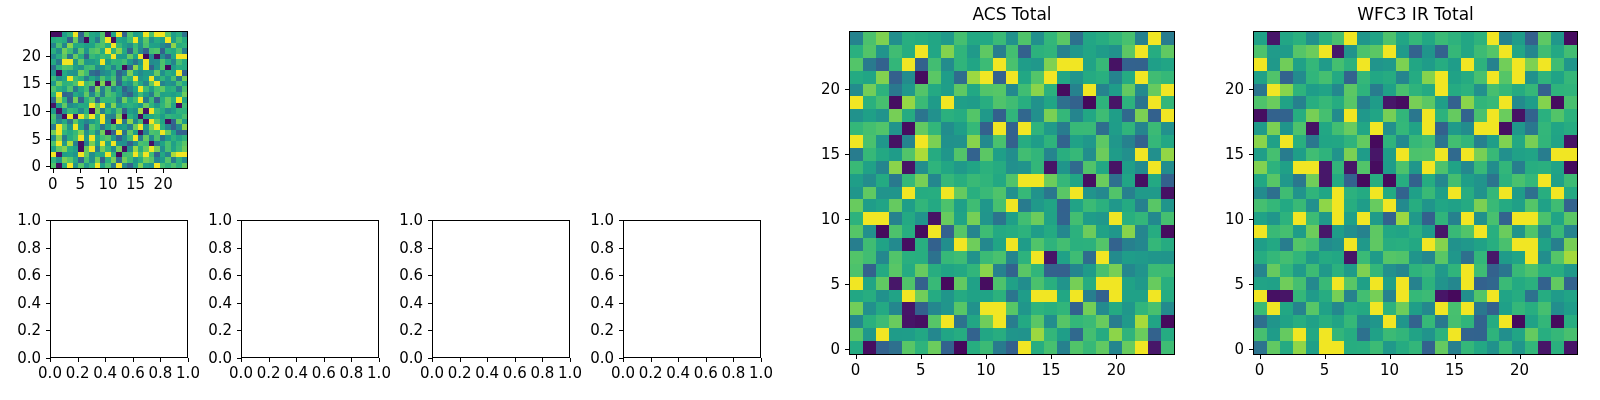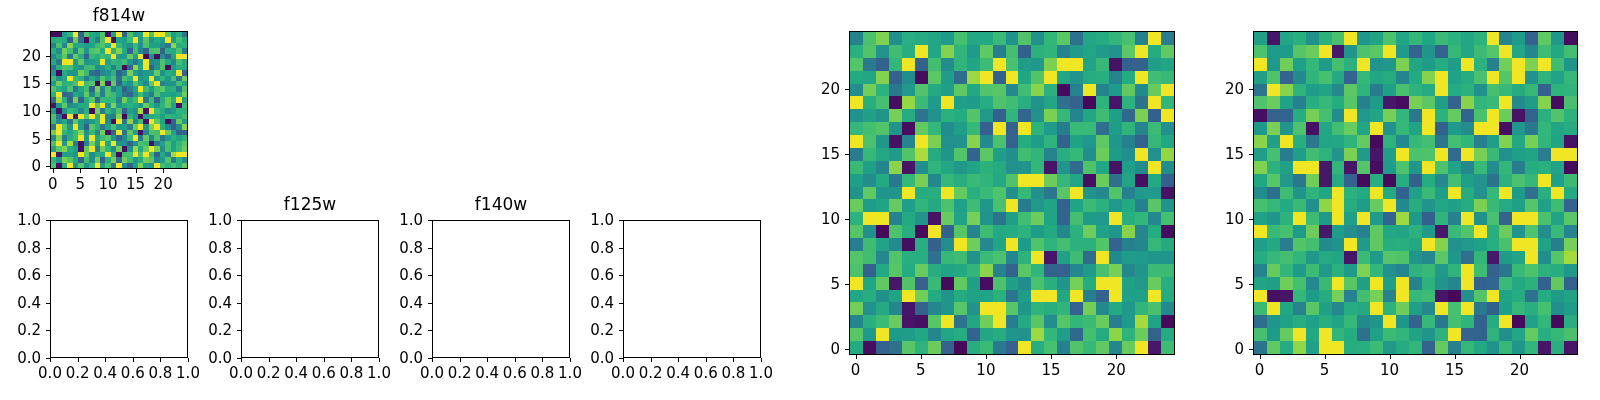--- a/index.html
+++ b/index.html
@@ -35,21 +35,20 @@
   }
   .ticklabel-x{transform:translateX(-50%);text-align:center;}
   .ticklabel-y{transform:translateY(-50%);text-align:right;}
 </style>
 </head>
 <body>
 
 <div class="figure">
 
   <div class="panel" style="left:50px;top:31px;width:138px;height:138px;">
-    <div class="panel-title" style="top:-26px;font-size:17px;">f814w</div>
     <div class="axes">
       <div class="heatmap" id="hm-f814w" style="grid-template-columns: repeat(25, 1fr); grid-template-rows: repeat(25, 1fr);">
           <div class="cell" style="background: rgb(70, 14, 97);"></div>
           <div class="cell" style="background: rgb(70, 13, 96);"></div>
           <div class="cell" style="background: rgb(31, 158, 136);"></div>
           <div class="cell" style="background: rgb(47, 179, 124);"></div>
           <div class="cell" style="background: rgb(241, 230, 35);"></div>
           <div class="cell" style="background: rgb(50, 99, 142);"></div>
           <div class="cell" style="background: rgb(82, 196, 105);"></div>
           <div class="cell" style="background: rgb(35, 168, 131);"></div>
@@ -720,21 +719,20 @@
         <div class="tick-y" style="top: 55.2px; left: -4px; width: 4px;"></div>
         <div class="ticklabel ticklabel-y" style="top: 55.2px; left: -9px; transform: translate(-100%, -50%); font-size: 15px;">0.6</div>
         <div class="tick-y" style="top: 27.6px; left: -4px; width: 4px;"></div>
         <div class="ticklabel ticklabel-y" style="top: 27.6px; left: -9px; transform: translate(-100%, -50%); font-size: 15px;">0.8</div>
         <div class="tick-y" style="top: 0px; left: -4px; width: 4px;"></div>
         <div class="ticklabel ticklabel-y" style="top: 0px; left: -9px; transform: translate(-100%, -50%); font-size: 15px;">1.0</div>
       </div>
   </div>
 
   <div class="panel" style="left:241px;top:220px;width:138px;height:138px;">
-    <div class="panel-title" style="top:-26px;font-size:17px;">f125w</div>
     <div class="axes"></div>
     <div id="ticks-f125w">
         <div class="tick-x" style="left: 0px; top: 138px; height: 4px;"></div>
         <div class="ticklabel ticklabel-x" style="left: 0px; top: 144px; font-size: 15px;">0.0</div>
         <div class="tick-x" style="left: 27.6px; top: 138px; height: 4px;"></div>
         <div class="ticklabel ticklabel-x" style="left: 27.6px; top: 144px; font-size: 15px;">0.2</div>
         <div class="tick-x" style="left: 55.2px; top: 138px; height: 4px;"></div>
         <div class="ticklabel ticklabel-x" style="left: 55.2px; top: 144px; font-size: 15px;">0.4</div>
         <div class="tick-x" style="left: 82.8px; top: 138px; height: 4px;"></div>
         <div class="ticklabel ticklabel-x" style="left: 82.8px; top: 144px; font-size: 15px;">0.6</div>
@@ -751,21 +749,20 @@
         <div class="tick-y" style="top: 55.2px; left: -4px; width: 4px;"></div>
         <div class="ticklabel ticklabel-y" style="top: 55.2px; left: -9px; transform: translate(-100%, -50%); font-size: 15px;">0.6</div>
         <div class="tick-y" style="top: 27.6px; left: -4px; width: 4px;"></div>
         <div class="ticklabel ticklabel-y" style="top: 27.6px; left: -9px; transform: translate(-100%, -50%); font-size: 15px;">0.8</div>
         <div class="tick-y" style="top: 0px; left: -4px; width: 4px;"></div>
         <div class="ticklabel ticklabel-y" style="top: 0px; left: -9px; transform: translate(-100%, -50%); font-size: 15px;">1.0</div>
       </div>
   </div>
 
   <div class="panel" style="left:432px;top:220px;width:138px;height:138px;">
-    <div class="panel-title" style="top:-26px;font-size:17px;">f140w</div>
     <div class="axes"></div>
     <div id="ticks-f140w">
         <div class="tick-x" style="left: 0px; top: 138px; height: 4px;"></div>
         <div class="ticklabel ticklabel-x" style="left: 0px; top: 144px; font-size: 15px;">0.0</div>
         <div class="tick-x" style="left: 27.6px; top: 138px; height: 4px;"></div>
         <div class="ticklabel ticklabel-x" style="left: 27.6px; top: 144px; font-size: 15px;">0.2</div>
         <div class="tick-x" style="left: 55.2px; top: 138px; height: 4px;"></div>
         <div class="ticklabel ticklabel-x" style="left: 55.2px; top: 144px; font-size: 15px;">0.4</div>
         <div class="tick-x" style="left: 82.8px; top: 138px; height: 4px;"></div>
         <div class="ticklabel ticklabel-x" style="left: 82.8px; top: 144px; font-size: 15px;">0.6</div>
@@ -812,20 +809,21 @@
         <div class="tick-y" style="top: 55.2px; left: -4px; width: 4px;"></div>
         <div class="ticklabel ticklabel-y" style="top: 55.2px; left: -9px; transform: translate(-100%, -50%); font-size: 15px;">0.6</div>
         <div class="tick-y" style="top: 27.6px; left: -4px; width: 4px;"></div>
         <div class="ticklabel ticklabel-y" style="top: 27.6px; left: -9px; transform: translate(-100%, -50%); font-size: 15px;">0.8</div>
         <div class="tick-y" style="top: 0px; left: -4px; width: 4px;"></div>
         <div class="ticklabel ticklabel-y" style="top: 0px; left: -9px; transform: translate(-100%, -50%); font-size: 15px;">1.0</div>
       </div>
   </div>
 
   <div class="panel" style="left:849px;top:31px;width:326px;height:324px;">
+    <div class="panel-title" style="top:-27px;font-size:17px;">ACS Total</div>
     <div class="axes">
       <div class="heatmap" id="hm-acs" style="grid-template-columns: repeat(25, 1fr); grid-template-rows: repeat(25, 1fr);">
           <div class="cell" style="background: rgb(37, 131, 142);"></div>
           <div class="cell" style="background: rgb(75, 193, 109);"></div>
           <div class="cell" style="background: rgb(126, 209, 81);"></div>
           <div class="cell" style="background: rgb(34, 143, 141);"></div>
           <div class="cell" style="background: rgb(40, 174, 128);"></div>
           <div class="cell" style="background: rgb(38, 171, 129);"></div>
           <div class="cell" style="background: rgb(34, 166, 132);"></div>
           <div class="cell" style="background: rgb(32, 154, 138);"></div>
@@ -1466,20 +1464,21 @@
         <div class="tick-y" style="top: 187.92px; left: -4px; width: 4px;"></div>
         <div class="ticklabel ticklabel-y" style="top: 187.92px; left: -9px; transform: translate(-100%, -50%); font-size: 15px;">10</div>
         <div class="tick-y" style="top: 123.12px; left: -4px; width: 4px;"></div>
         <div class="ticklabel ticklabel-y" style="top: 123.12px; left: -9px; transform: translate(-100%, -50%); font-size: 15px;">15</div>
         <div class="tick-y" style="top: 58.32px; left: -4px; width: 4px;"></div>
         <div class="ticklabel ticklabel-y" style="top: 58.32px; left: -9px; transform: translate(-100%, -50%); font-size: 15px;">20</div>
       </div>
   </div>
 
   <div class="panel" style="left:1253px;top:31px;width:325px;height:324px;">
+    <div class="panel-title" style="top:-27px;font-size:17px;">WFC3 IR Total</div>
     <div class="axes">
       <div class="heatmap" id="hm-wfc3" style="grid-template-columns: repeat(25, 1fr); grid-template-rows: repeat(25, 1fr);">
           <div class="cell" style="background: rgb(32, 161, 135);"></div>
           <div class="cell" style="background: rgb(71, 21, 104);"></div>
           <div class="cell" style="background: rgb(34, 166, 133);"></div>
           <div class="cell" style="background: rgb(42, 176, 126);"></div>
           <div class="cell" style="background: rgb(33, 145, 140);"></div>
           <div class="cell" style="background: rgb(44, 177, 125);"></div>
           <div class="cell" style="background: rgb(73, 192, 110);"></div>
           <div class="cell" style="background: rgb(241, 230, 35);"></div>

